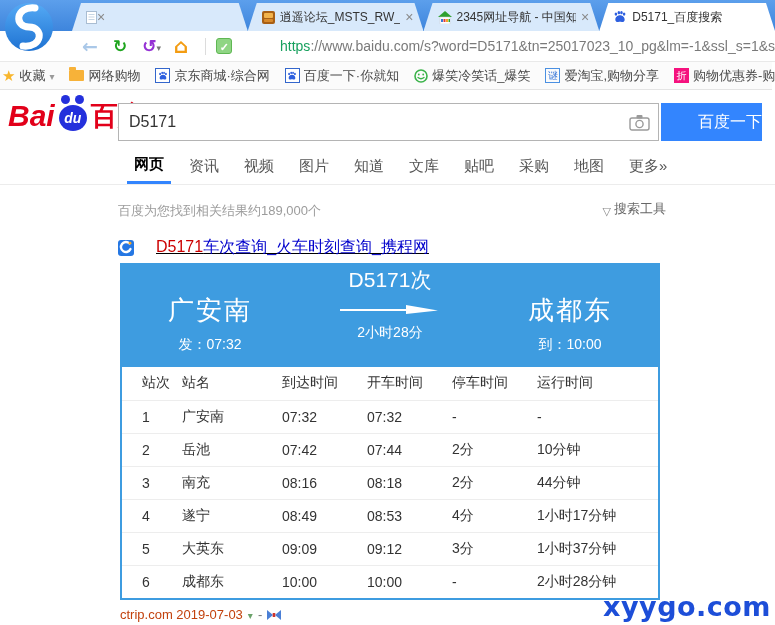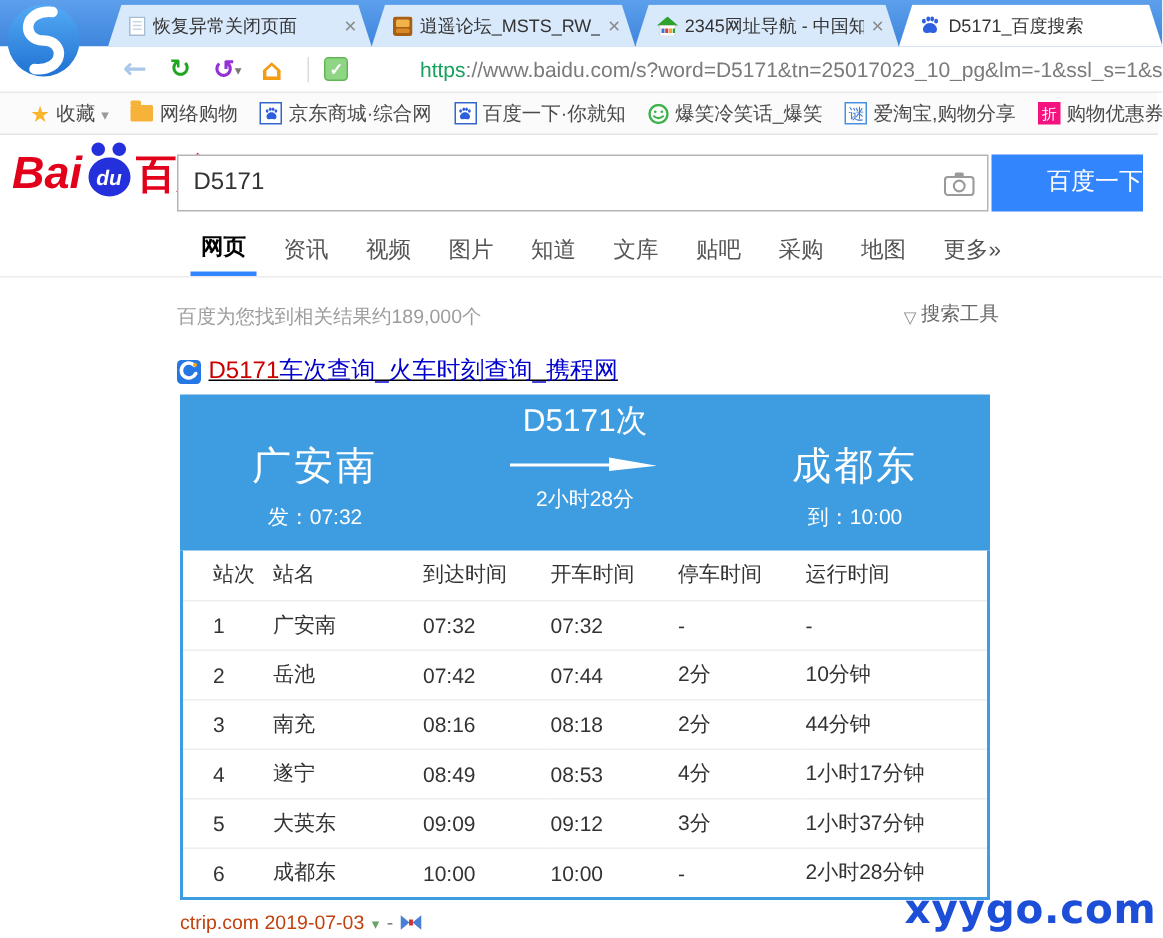--- a/index.html
+++ b/index.html
@@ -32,21 +32,21 @@
   .undo-group { display:flex; align-items:center; margin-right:13px; cursor:pointer; }
   .vsep { width:1px; height:17px; background:#DCDCDC; margin:0 10px 0 2px; }
   .shield { width:16px; height:16px; background:#8FD584; border:1px solid #5FB753; border-radius:3px;
     display:flex; align-items:center; justify-content:center; margin-right:7px; cursor:pointer; }
   .icon-check::before { content:"✓"; color:#fff; font-size:11px; font-weight:bold; }
   .url { font-size:14px; color:#7A7A7A; white-space:nowrap; overflow:hidden; flex:1; cursor:text; }
   .url .proto { color:#17A05E; }
 
   
   .bookmarks { position:absolute; left:0; top:62px; width:772px; height:28px; background:#FBFBFB;
-    border-bottom:1px solid #E4E4E4; display:flex; align-items:center; padding-left:20px;
+    border-bottom:1px solid #E4E4E4; display:flex; align-items:center; padding-left:2px;
     font-size:13px; color:#4A4A4A; }
   .bm { display:flex; align-items:center; margin-right:15px; gap:4px; cursor:pointer; white-space:nowrap; }
   .icon-star::before { content:"★"; color:#F8B62D; font-size:15px; }
   .icon-caret::before { content:"▾"; color:#9a9a9a; font-size:10px; }
   .icon-folder { width:15px; height:11px; background:#F7B239; border-radius:1px; position:relative; display:inline-block; }
   .icon-folder::before { content:""; position:absolute; top:-3px; left:0; width:7px; height:3px;
     background:#F7B239; border-radius:1px 1px 0 0; }
   .paw-box { width:15px; height:15px; background:#fff; border:1px solid #3366CC;
     display:flex; align-items:center; justify-content:center; }
   .icon-mi { width:15px; height:15px; border:1px solid #4A90E2; color:#3B78D8; font-size:10px;
@@ -78,21 +78,21 @@
     display:flex; align-items:stretch; padding-left:134px; font-size:15px; color:#555; }
   .nav-item { margin-right:25px; display:flex; align-items:center; cursor:pointer; }
   .nav-item.active { color:#000; font-weight:bold; border-bottom:3px solid #3385FE;
     padding:0 7px; margin-left:-7px; margin-right:18px; }
 
   .results-count { position:absolute; left:118px; top:112px; font-size:13px; color:#9C9C9C; }
   .search-tools { position:absolute; right:109px; top:110px; font-size:13px; color:#666;
     display:flex; align-items:flex-end; gap:3px; cursor:pointer; }
   .icon-funnel::before { content:"▽"; font-size:11px; color:#888; font-family:"DejaVu Sans",sans-serif; }
 
-  .result-title { position:absolute; left:118px; top:147px; display:flex; align-items:center; gap:5px;
+  .result-title { position:absolute; left:118px; top:147px; display:flex; align-items:center; gap:22px;
     font-size:16px; }
   .ctrip-icon { width:16px; height:16px; background:#2577E3; border-radius:3px; flex:none; }
   .title-link { text-decoration:underline; cursor:pointer; white-space:nowrap; }
   .title-link .em { color:#CC0000; }
   .title-link .rest { color:#0000CC; }
 
   .card { position:absolute; left:120px; top:173px; width:540px; }
   .card-header { height:104px; background:#3E9CE0; color:#fff; display:flex; justify-content:center; }
   .col { display:flex; flex-direction:column; align-items:center; }
   .col-from, .col-to { width:150px; }
@@ -124,21 +124,20 @@
 <div class="screen">
 
   <div class="tabbar">
     <div class="tab inactive">
       <svg width="11" height="13" viewBox="0 0 11 13">
           <rect x="0.5" y="0.5" width="10" height="12" fill="#fff" stroke="#A9BDD2"></rect>
           <rect x="2.5" y="3" width="6" height="1" fill="#C7D6E4"></rect>
           <rect x="2.5" y="5.5" width="6" height="1" fill="#C7D6E4"></rect>
           <rect x="2.5" y="8" width="6" height="1" fill="#C7D6E4"></rect>
         </svg>
-      <span class="title">恢复异常关闭页面</span>
       <span class="icon-close"></span>
     </div>
     <div class="tab inactive">
       <svg width="13" height="13" viewBox="0 0 13 13">
           <rect width="13" height="13" rx="2" fill="#A85F14"></rect>
           <rect x="2" y="2" width="9" height="5" rx="1" fill="#F2B24A"></rect>
           <rect x="2" y="8" width="9" height="3" rx="1" fill="#D88A2B"></rect>
         </svg>
       <span class="title">逍遥论坛_MSTS_RW_FS</span>
       <span class="icon-close"></span>

